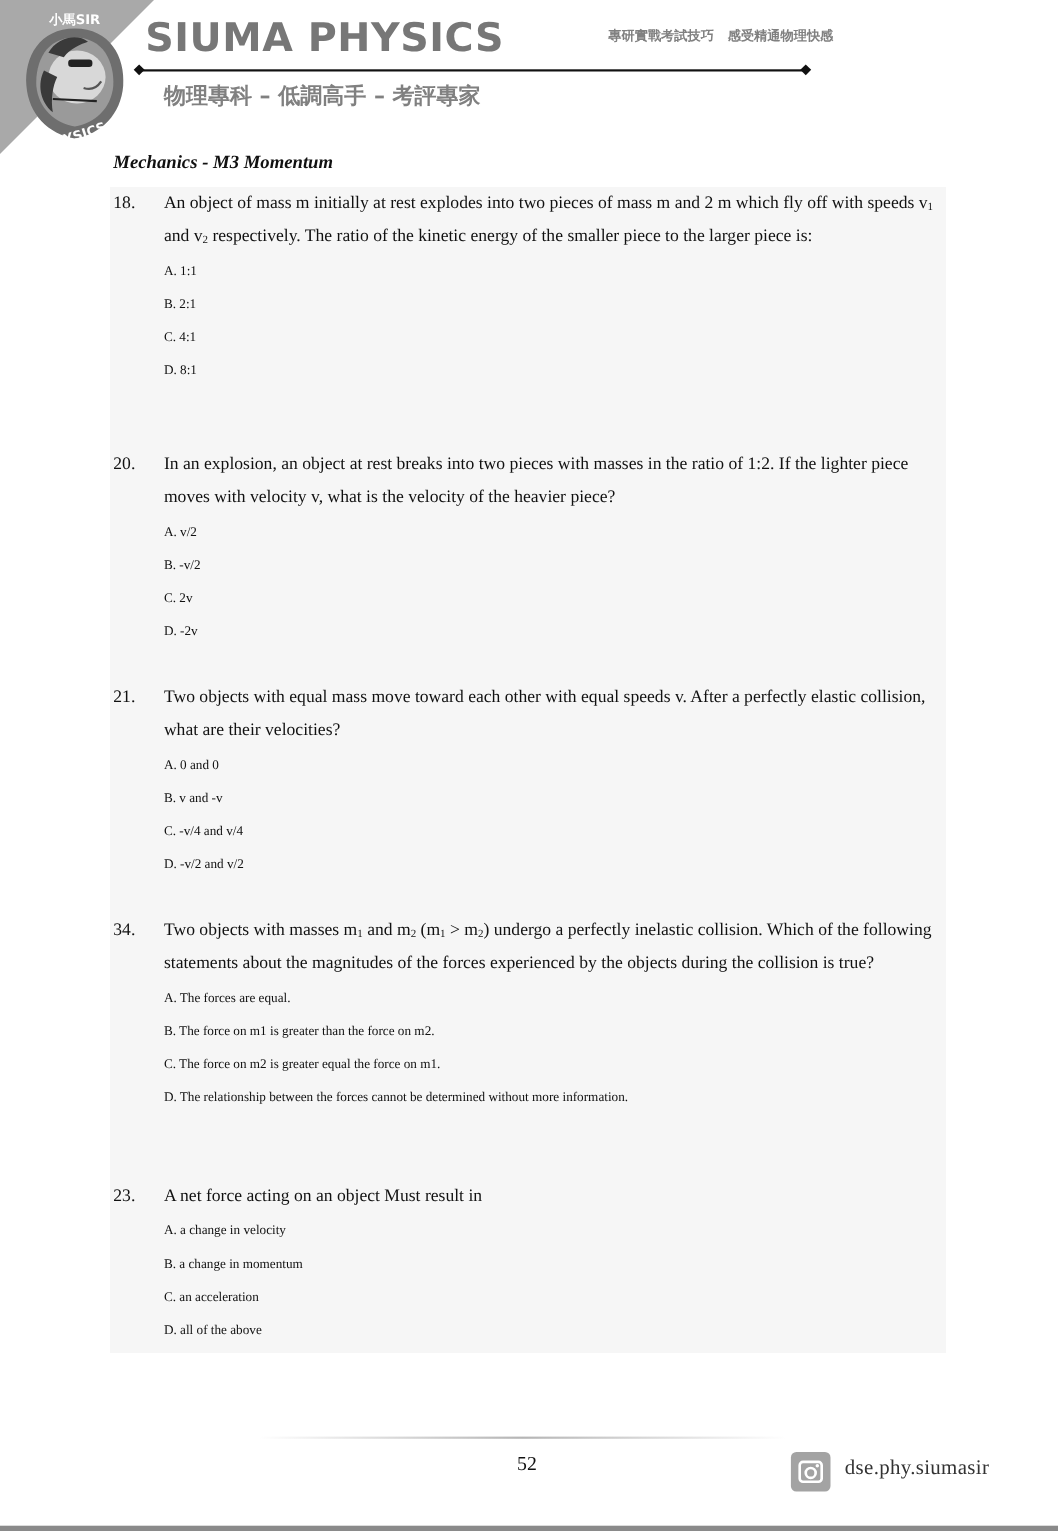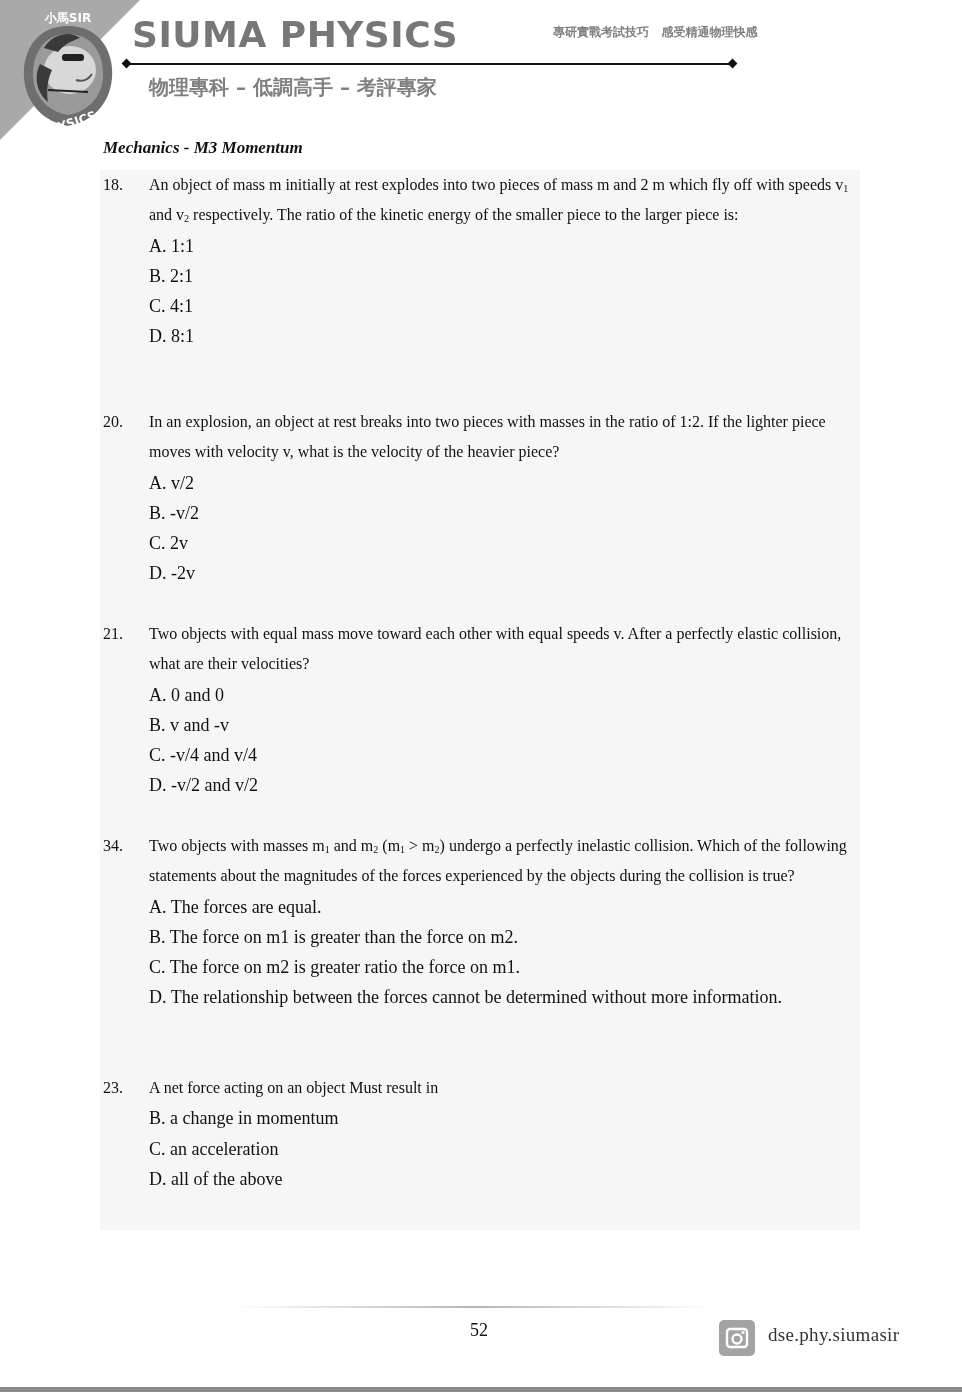--- a/index.html
+++ b/index.html
@@ -43,21 +43,21 @@
       position: absolute; left: 103px; top: 138px;
       font-weight: bold; font-style: italic; font-size: 17px; color: #111;
     }
     .qbox {
       position: absolute; left: 100px; top: 170px; width: 760px; height: 1060px;
       background: #f6f6f6;
     }
     .question { position: absolute; left: 0; width: 760px; }
     .qnum { position: absolute; left: 3px; top: 0; font-size: 16px; line-height: 30px; }
     .qtext { position: absolute; left: 49px; top: 0; width: 706px; font-size: 16px; line-height: 30.3px; }
-    .opt { display: block; font-size: 18px; line-height: 30.3px; }
+    .opt { display: block; font-size: 12px; line-height: 30.3px; }
     sub { font-size: 10px; vertical-align: -2px; line-height: 0; }
     .footer-line {
       position: absolute; left: 235px; top: 1306px; width: 480px; height: 2px;
       background: linear-gradient(to right, rgba(180,180,180,0), #b5b5b5 50%, rgba(180,180,180,0));
     }
     .page-number { position: absolute; left: 470px; top: 1320px; font-size: 18px; }
     .ig-icon {
       position: absolute; left: 719px; top: 1320px; width: 36px; height: 36px;
       background: #a3a3a3; border-radius: 5px;
     }
@@ -128,29 +128,30 @@
       <span class="opt">D. -v/2 and v/2</span>
     </div>
   </div>
 
   <div class="question" style="top:661px;">
     <div class="qnum">34.</div>
     <div class="qtext">
       <span><span>Two objects with masses m</span><sub>1</sub><span> and m</span><sub>2</sub><span> (m</span><sub>1</sub><span> &gt; m</span><sub>2</sub><span>) undergo a perfectly inelastic collision. Which of the following statements about the magnitudes of the forces experienced by the objects during the collision is true?</span></span>
       <span class="opt">A. The forces are equal.</span>
       <span class="opt">B. The force on m1 is greater than the force on m2.</span>
-      <span class="opt">C. The force on m2 is greater ratio the force on m1.</span>
+      <span class="opt">C. The force on m2 is greater equal the force on m1.</span>
       <span class="opt">D. The relationship between the forces cannot be determined without more information.</span>
     </div>
   </div>
 
   <div class="question" style="top:903px;">
     <div class="qnum">23.</div>
     <div class="qtext">
       <span>A net force acting on an object Must result in</span>
+      <span class="opt">A. a change in velocity</span>
       <span class="opt">B. a change in momentum</span>
       <span class="opt">C. an acceleration</span>
       <span class="opt">D. all of the above</span>
     </div>
   </div>
 </div>
 
 <div class="footer-line"></div>
 <div class="page-number">52</div>
 <div class="ig-icon">

